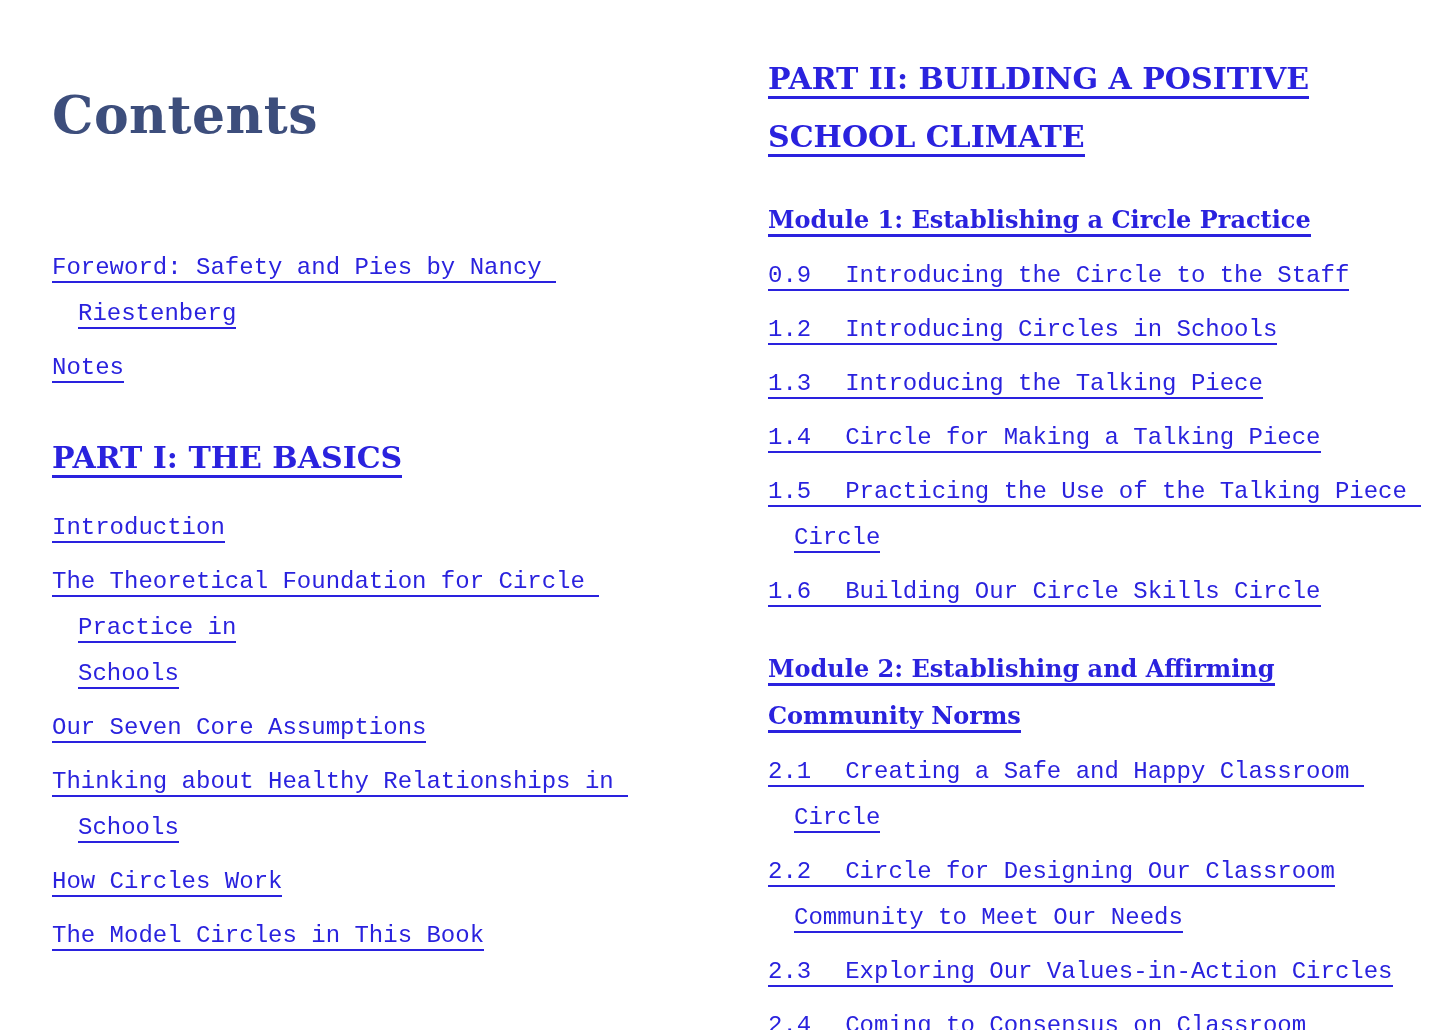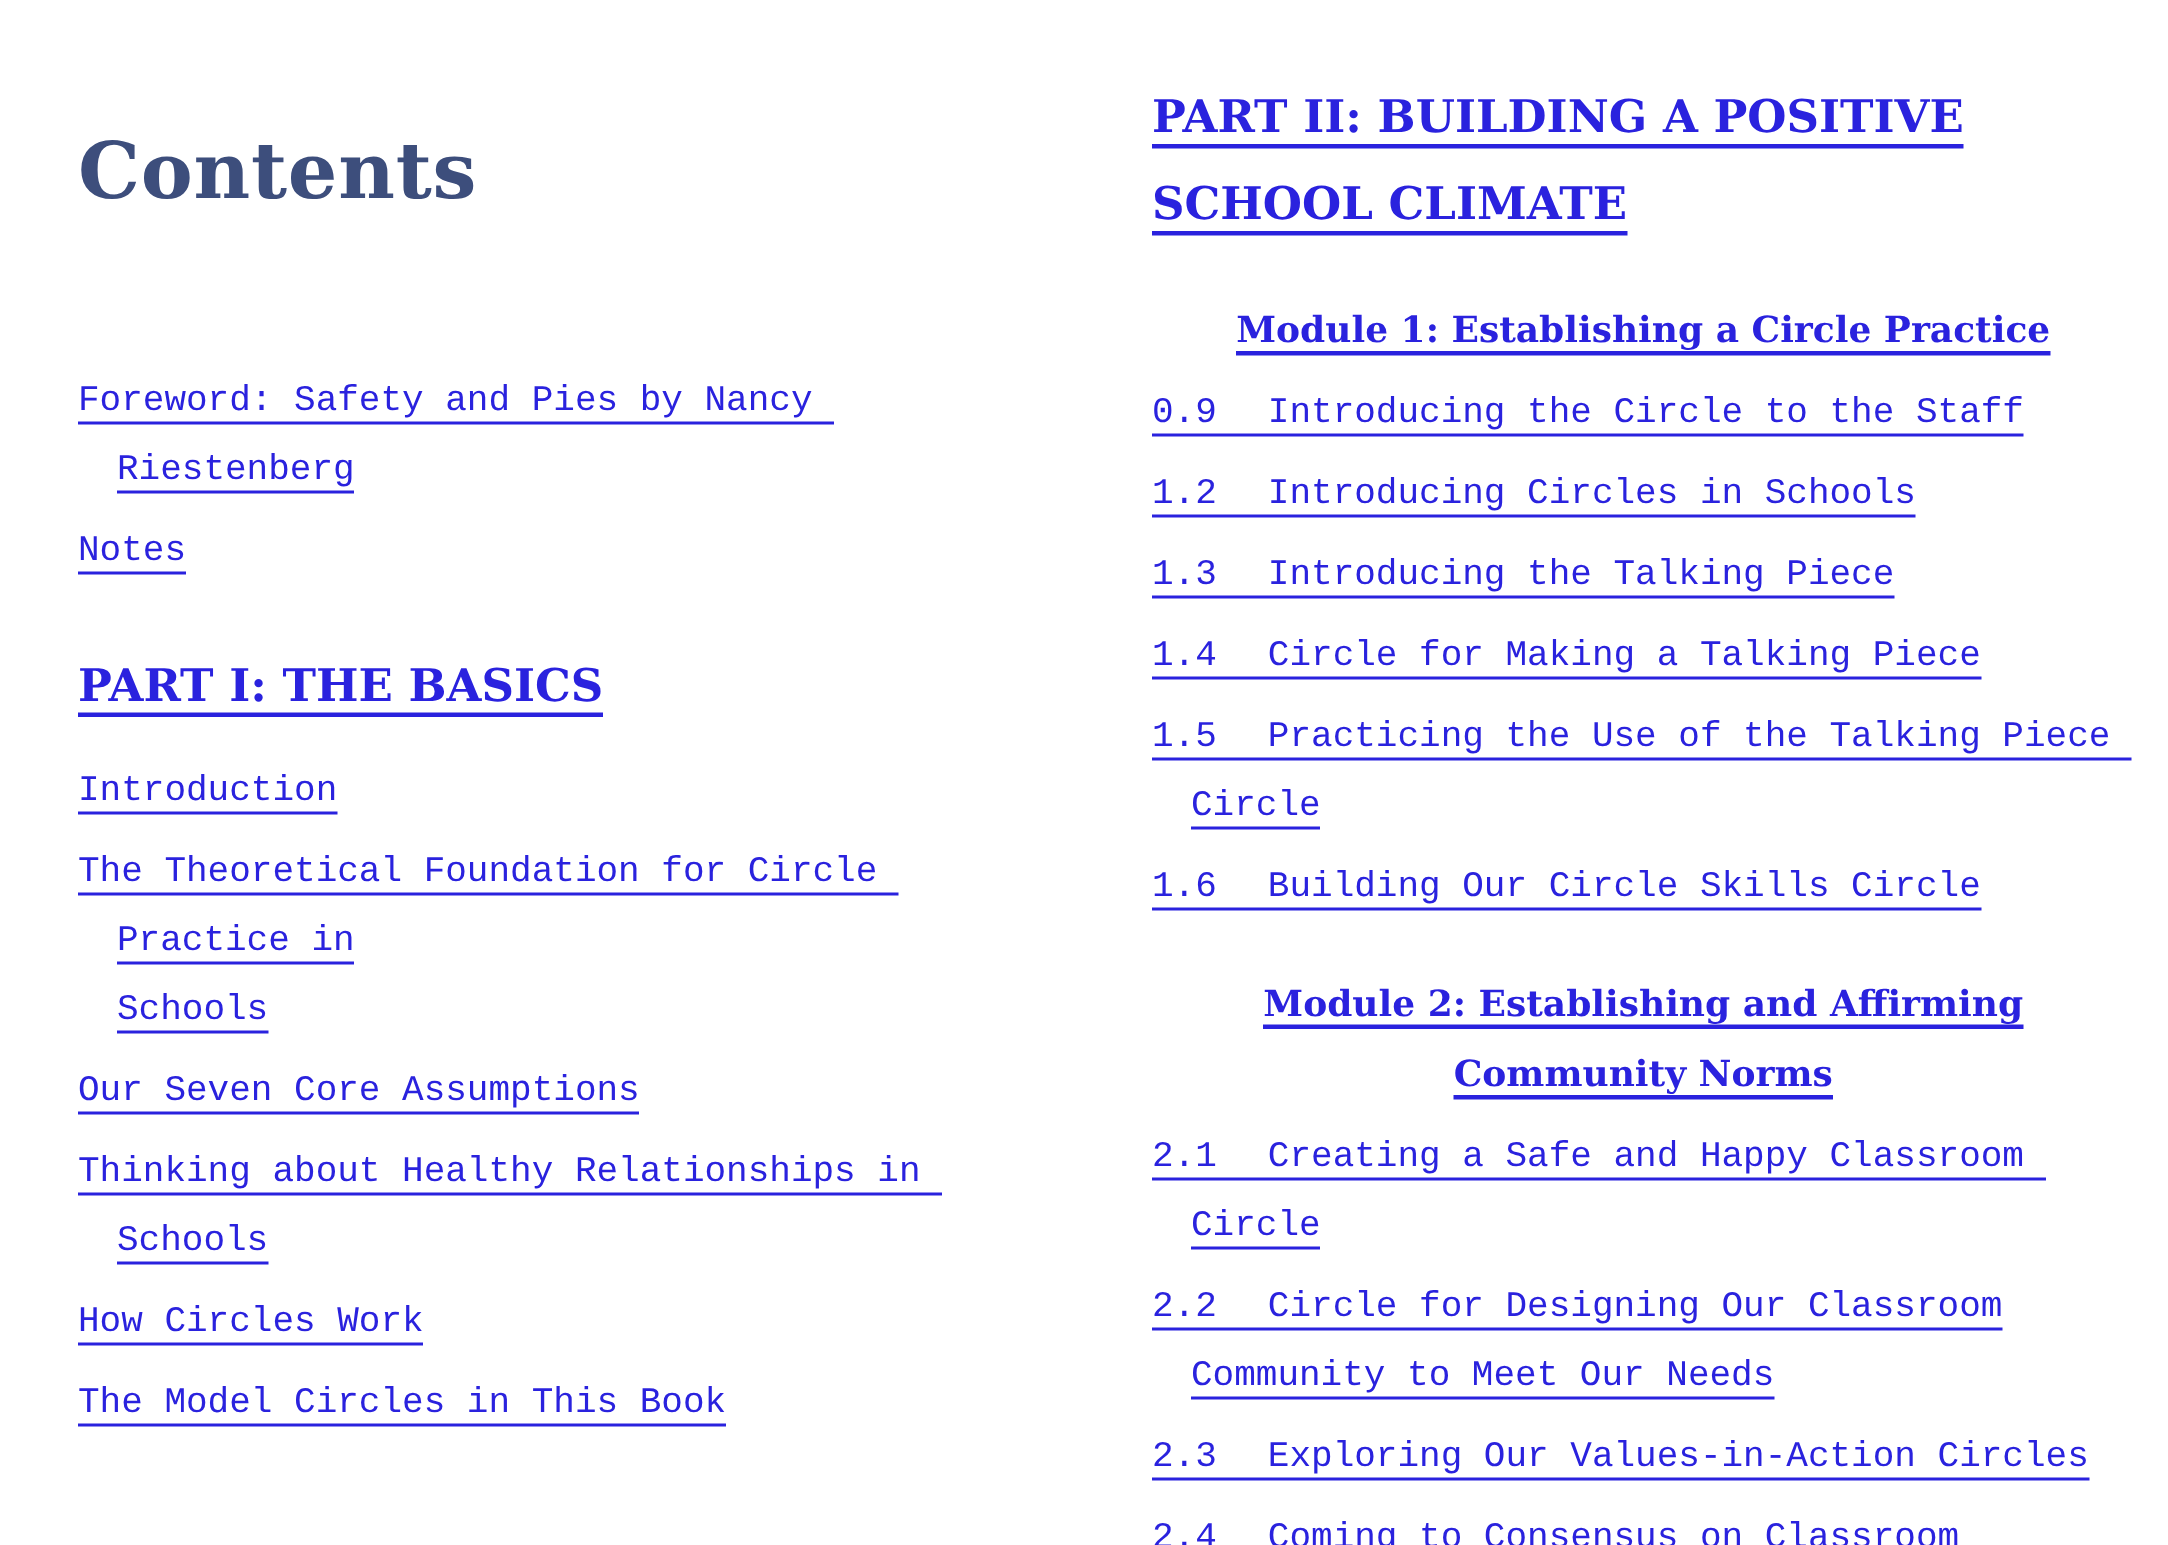--- a/index.html
+++ b/index.html
@@ -65,21 +65,20 @@
     border-bottom-width: 3px;
   }
   .col-right h2.part-heading {
     margin: 0 0 0 0;
   }
   h3.module-heading {
     font-size: 24px;
     line-height: 47px;
     font-weight: bold;
     margin: 30px 0 10px 0;
-    text-align: center;
   }
   h3.module-heading a.lnk {
     border-bottom-width: 3px;
   }
   .entries {
     margin: 0;
   }
 </style>
 </head>
 <body>

